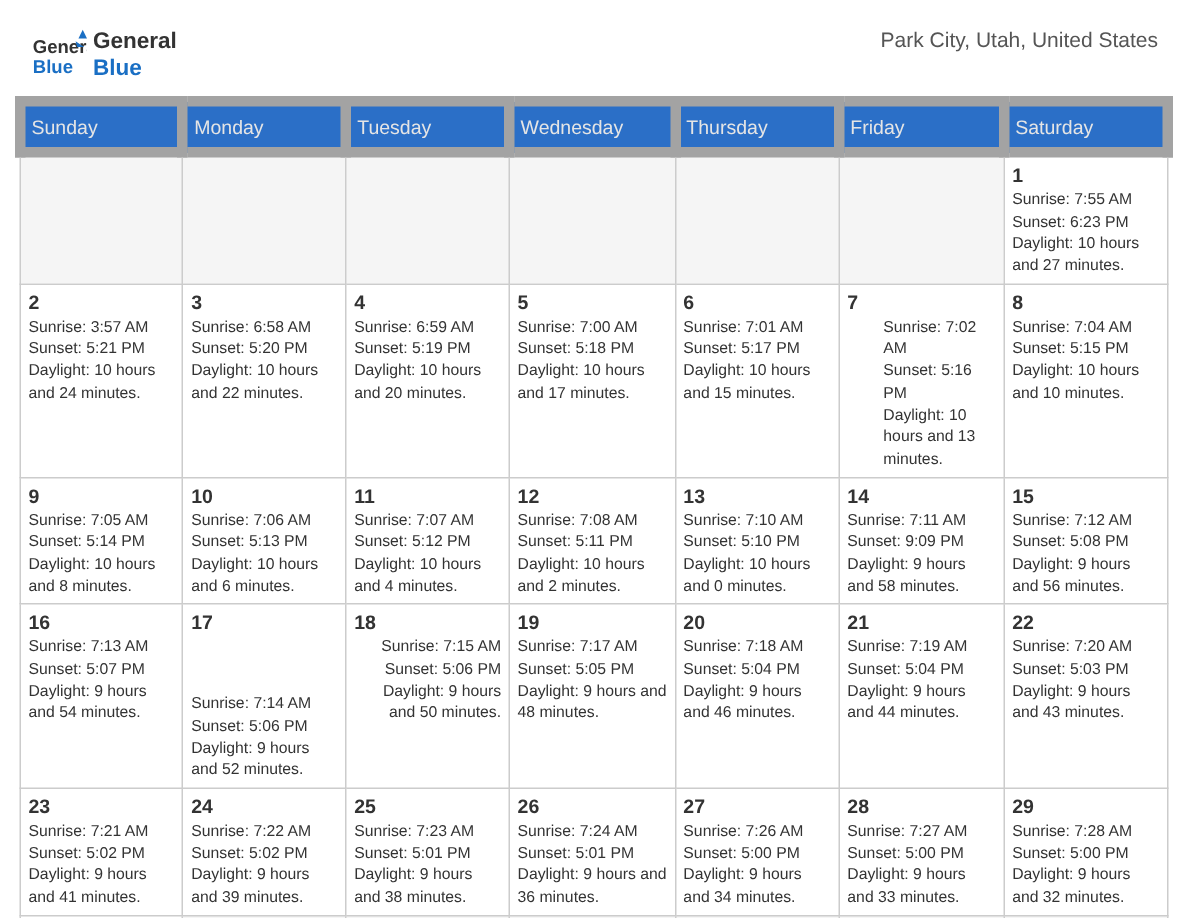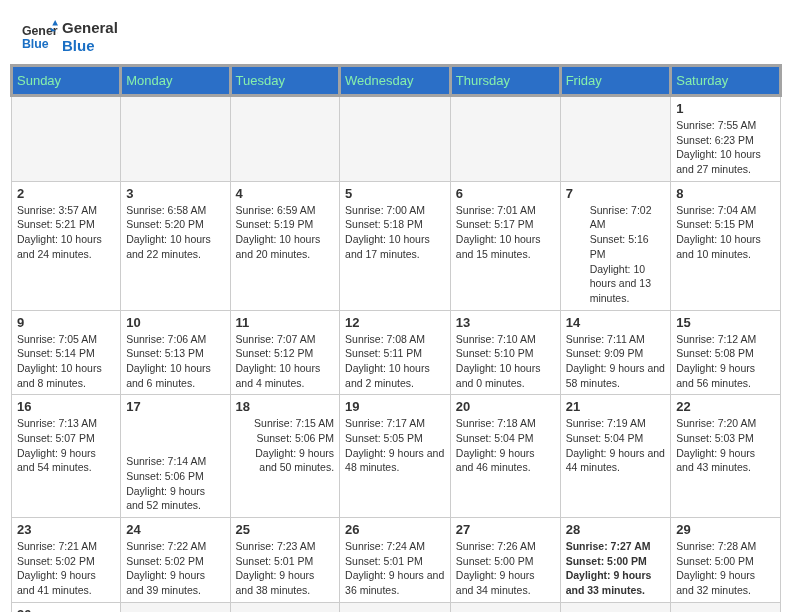--- a/index.html
+++ b/index.html
@@ -37,26 +37,26 @@
       font-size: 14px;
       color: #555;
     }
     .calendar {
       width: 100%;
       border-collapse: collapse;
       border: 1px solid #ccc;
     }
     .calendar th {
       background: #2b6fc7;
-      color: #86efac;
+      color: #e5e5e5;
       font-size: 13px;
       font-weight: normal;
       padding: 6px 4px;
       text-align: left;
-      border: 3px solid #a3a3a3;
+      border: 7px solid #a3a3a3;
     }
     .calendar td {
       vertical-align: top;
       border: 1px solid #ccc;
       padding: 4px 5px;
       width: 113px;
       min-height: 80px;
       font-size: 11px;
       color: #333;
       background: #fff;
@@ -89,20 +89,21 @@
       <text x="2" y="32" font-size="13" font-family="Arial" font-weight="bold" fill="#1a6fc4">Blue</text>
       <polygon points="34,8 40,8 37,2" fill="#1a6fc4"></polygon>
       <polygon points="36,10 42,14 37,14" fill="#1a6fc4" transform="translate(-4, 0)"></polygon>
     </svg>
     <div style="line-height:1.2">
       <div style="font-size:15px; font-weight:bold; color:#333">General</div>
       <div style="font-size:15px; font-weight:bold; color:#1a6fc4">Blue</div>
     </div>
   </div>
   <div class="title-block">
+    <div class="location">Park City, Utah, United States</div>
   </div>
 </div>
 
 <table class="calendar">
   <thead>
     <tr>
     <th>Sunday</th>
         <th>Monday</th>
         <th>Tuesday</th>
         <th>Wednesday</th>
@@ -284,21 +285,21 @@
 Daylight: 9 hours and 36 minutes.</div>
         </td>
         <td>
           <div class="day-num">27</div>
           <div class="day-info" style="white-space: pre-line;">Sunrise: 7:26 AM
 Sunset: 5:00 PM
 Daylight: 9 hours and 34 minutes.</div>
         </td>
         <td>
           <div class="day-num">28</div>
-          <div class="day-info" style="white-space: pre-line; font-weight: bold;">Sunrise: 7:27 AM
+          <div class="day-info" style="white-space: pre-line;">Sunrise: 7:27 AM
 Sunset: 5:00 PM
 Daylight: 9 hours and 33 minutes.</div>
         </td>
         <td>
           <div class="day-num">29</div>
           <div class="day-info" style="white-space: pre-line;">Sunrise: 7:28 AM
 Sunset: 5:00 PM
 Daylight: 9 hours and 32 minutes.</div>
         </td>
       </tr>

